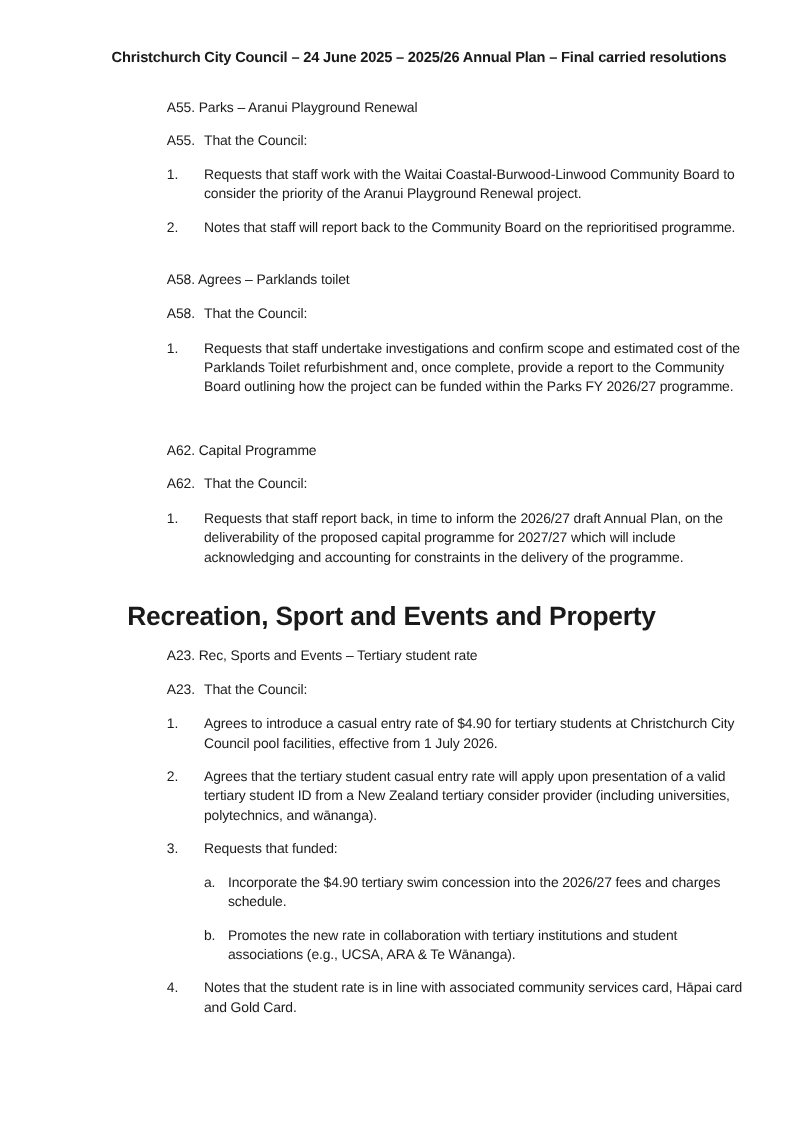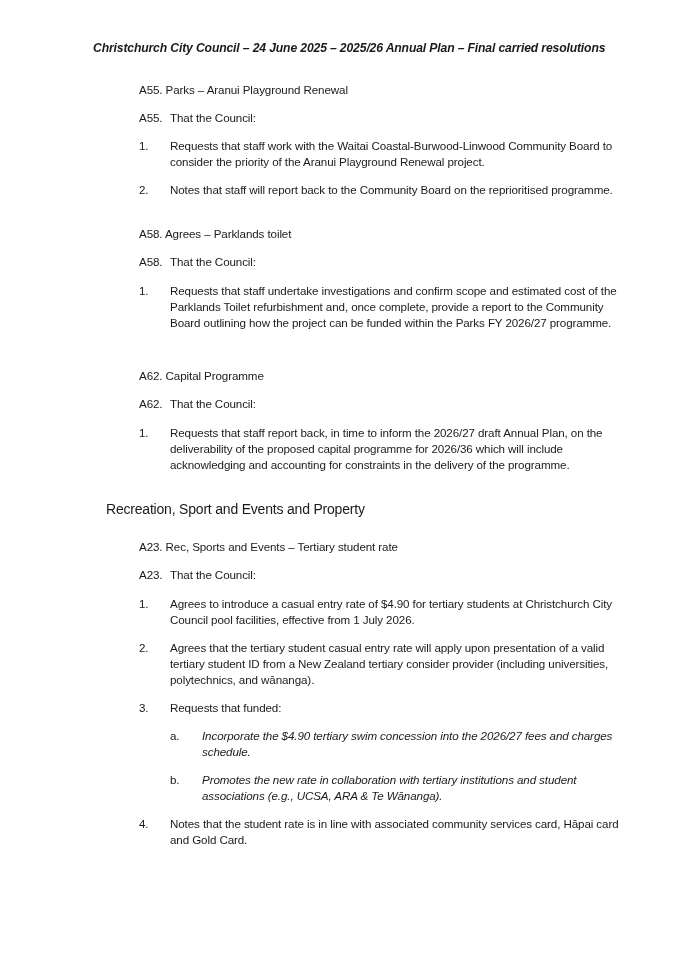--- a/index.html
+++ b/index.html
@@ -5,40 +5,39 @@
   html, body { margin: 0; padding: 0; background: #ffffff; }
   body {
     width: 675px; height: 955px; position: relative; overflow: hidden;
     font-family: "Liberation Sans", "DejaVu Sans", sans-serif;
     color: #1a1a1a;
   }
   .page-header {
     position: absolute; left: 93px; top: 41px;
     font-size: 12.2px; font-weight: bold; letter-spacing: -0.15px;
     white-space: nowrap;
-    font-style: italic;
   }
   .h3 {
     position: absolute; left: 139px;
     font-size: 11.6px; font-weight: normal; letter-spacing: -0.1px;
     white-space: nowrap;
   }
   .h2 {
     position: absolute; left: 106px;
-    font-size: 14px; font-weight: normal; letter-spacing: -0.2px;
+    font-size: 22px; font-weight: bold; letter-spacing: -0.2px;
     white-space: nowrap;
   }
   .row {
     position: absolute; left: 139px; width: 500px;
     font-size: 11.6px; line-height: 16px; letter-spacing: -0.1px;
   }
   .row .num { position: absolute; left: 0; top: 0; }
   .row .txt { position: absolute; left: 31px; top: 0; width: 460px; }
   .row.sub { left: 170px; }
-  .row.sub .txt { left: 32px; width: 420px; font-style: italic; }
+  .row.sub .txt { left: 20px; width: 420px; }
 </style>
 </head>
 <body>
 
 <div class="page-header">Christchurch City Council – 24 June 2025 – 2025/26 Annual Plan – Final carried resolutions</div>
 
 <div class="h3" style="top:83px">A55. Parks – Aranui Playground Renewal</div>
 <div class="row" style="top:110px">
   <span class="num">A55.</span>
   <span class="txt">That the Council:</span>
@@ -62,21 +61,21 @@
   <span class="txt">Requests that staff undertake investigations and confirm scope and estimated cost of the Parklands Toilet refurbishment and, once complete, provide a report to the Community Board outlining how the project can be funded within the Parks FY 2026/27 programme.</span>
 </div>
 
 <div class="h3" style="top:369px">A62. Capital Programme</div>
 <div class="row" style="top:396px">
   <span class="num">A62.</span>
   <span class="txt">That the Council:</span>
 </div>
 <div class="row" style="top:425px">
   <span class="num">1.</span>
-  <span class="txt">Requests that staff report back, in time to inform the 2026/27 draft Annual Plan, on the deliverability of the proposed capital programme for 2026/36 which will include acknowledging and accounting for constraints in the delivery of the programme.</span>
+  <span class="txt">Requests that staff report back, in time to inform the 2026/27 draft Annual Plan, on the deliverability of the proposed capital programme for 2027/27 which will include acknowledging and accounting for constraints in the delivery of the programme.</span>
 </div>
 
 <div class="h2" style="top:501px">Recreation, Sport and Events and Property</div>
 
 <div class="h3" style="top:540px">A23. Rec, Sports and Events – Tertiary student rate</div>
 <div class="row" style="top:567px">
   <span class="num">A23.</span>
   <span class="txt">That the Council:</span>
 </div>
 <div class="row" style="top:596px">

